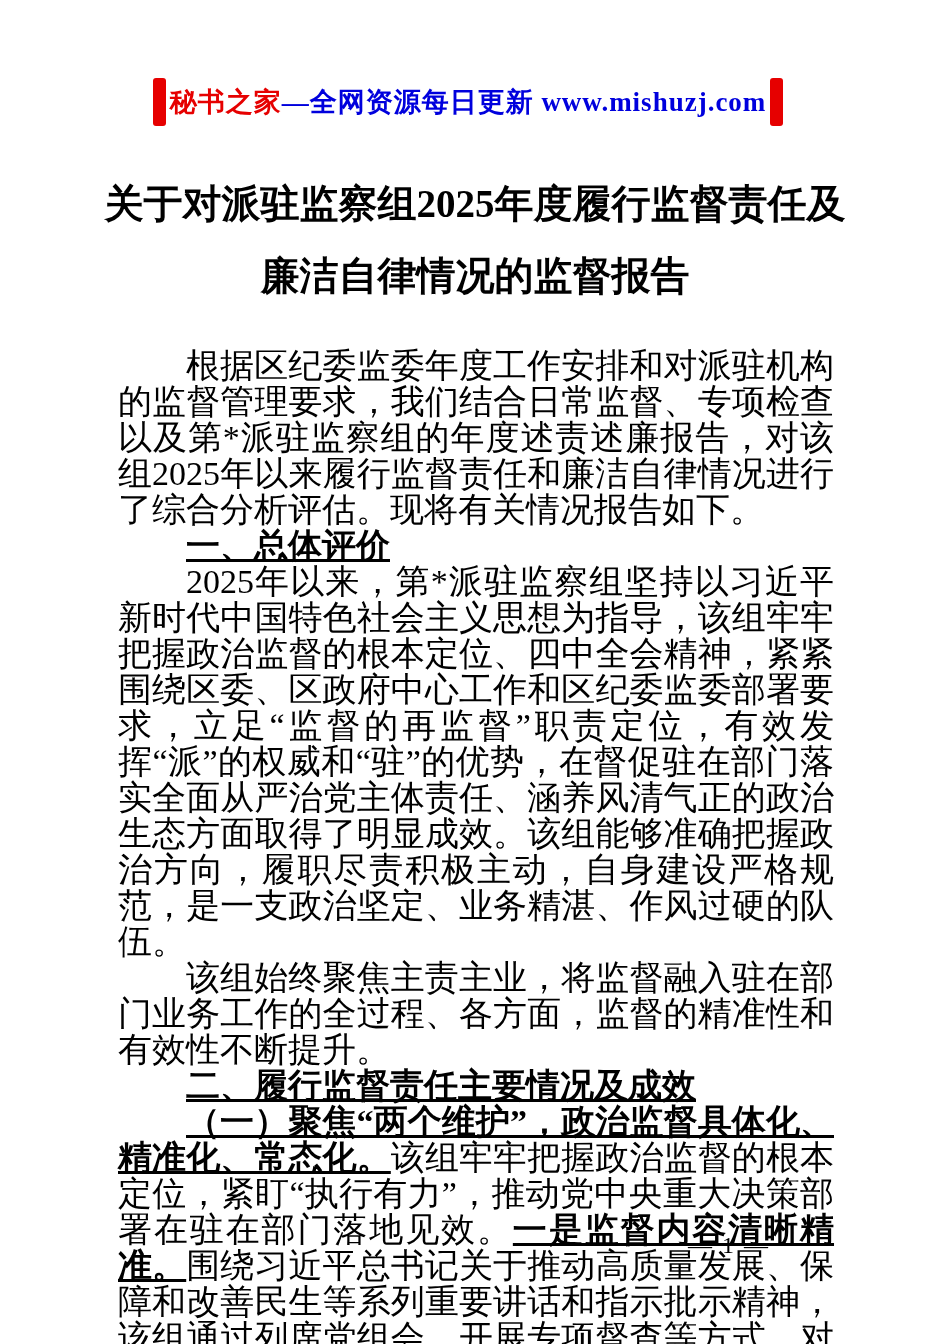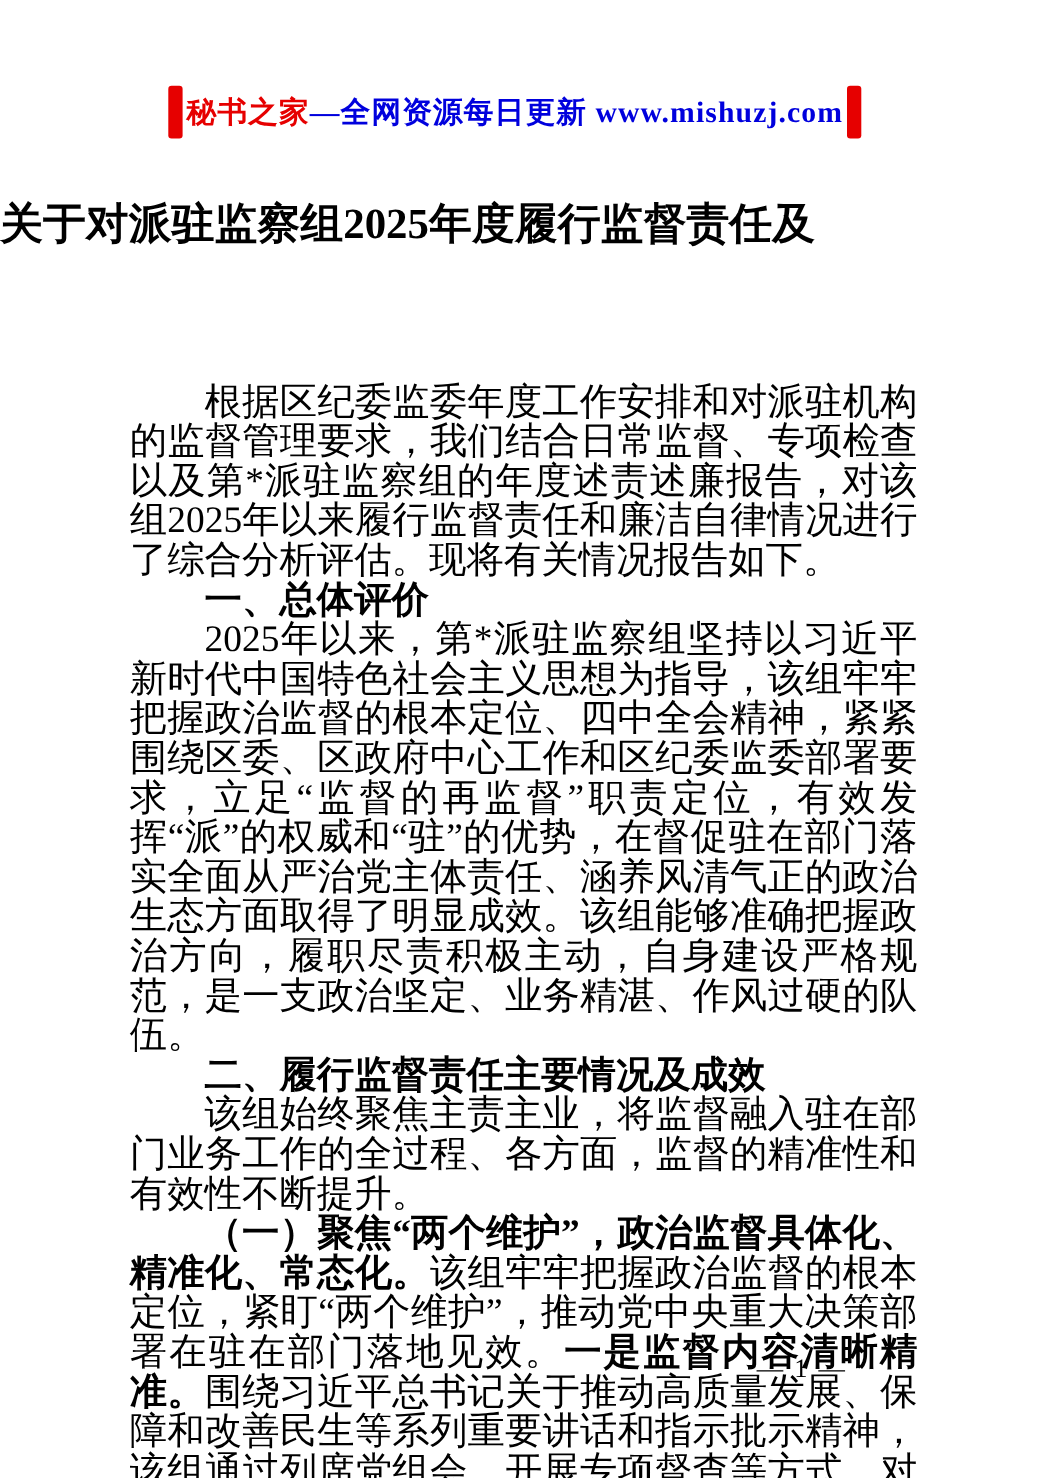--- a/index.html
+++ b/index.html
@@ -35,20 +35,21 @@
     letter-spacing: 1px;
   }
   .site-name { color: #e60000; }
   .tagline { color: #0000dd; }
   .header-url { color: #0000dd; text-decoration: none; }
   
   .doc-title {
     position: absolute;
     top: 168px; left: 0; right: 0;
     margin: 0;
+    text-align: center;
     font-size: 39px;
     font-weight: bold;
     line-height: 72px;
     font-family: "Liberation Serif", serif;
   }
   .title-line { display: block; }
   
   .doc-body {
     position: absolute;
     top: 348px;
@@ -57,21 +58,21 @@
     font-size: 34px;
     line-height: 36px;
     text-align: justify;
     text-justify: inter-character;
   }
   .para {
     margin: 0;
     text-indent: 2em;
     word-break: break-all;
   }
-  .b { font-weight: bold; }
+  .b { font-weight: bold; text-decoration: underline; }
   
   .page-number {
     position: absolute;
     top: 1232px;
     right: 180px;
     font-size: 24px;
     letter-spacing: 2px;
   }
 </style>
 </head>
@@ -82,26 +83,27 @@
   <div class="site-header">
     <span class="header-bar"></span>
     <span class="header-text">
       <span class="site-name">秘书之家</span><span class="tagline">—全网资源每日更新 </span><a class="header-url">www.mishuzj.com</a>
     </span>
     <span class="header-bar"></span>
   </div>
 
   <h1 class="doc-title">
     <span class="title-line">关于对派驻监察组2025年度履行监督责任及</span>
+    <span class="title-line">廉洁自律情况的监督报告</span>
   </h1>
 
   <div class="doc-body" id="doc-body">
       <p class="para"><span>根据区纪委监委年度工作安排和对派驻机构的监督管理要求，我们结合日常监督、专项检查以及第*派驻监察组的年度述责述廉报告，对该组2025年以来履行监督责任和廉洁自律情况进行了综合分析评估。现将有关情况报告如下。</span></p>
       <p class="para"><span class="b">一、总体评价</span></p>
       <p class="para"><span>2025年以来，第*派驻监察组坚持以习近平新时代中国特色社会主义思想为指导，该组牢牢把握政治监督的根本定位、四中全会精神，紧紧围绕区委、区政府中心工作和区纪委监委部署要求，立足“监督的再监督”职责定位，有效发挥“派”的权威和“驻”的优势，在督促驻在部门落实全面从严治党主体责任、涵养风清气正的政治生态方面取得了明显成效。该组能够准确把握政治方向，履职尽责积极主动，自身建设严格规范，是一支政治坚定、业务精湛、作风过硬的队伍。</span></p>
+      <p class="para"><span>该组始终聚焦主责主业，将监督融入驻在部门业务工作的全过程、各方面，监督的精准性和有效性不断提升。</span></p>
       <p class="para"><span class="b">二、履行监督责任主要情况及成效</span></p>
-      <p class="para"><span>该组始终聚焦主责主业，将监督融入驻在部门业务工作的全过程、各方面，监督的精准性和有效性不断提升。</span></p>
-      <p class="para"><span class="b">（一）聚焦“两个维护”，政治监督具体化、精准化、常态化。</span><span>该组牢牢把握政治监督的根本定位，紧盯“两个维护”，推动党中央重大决策部署在驻在部门落地见效。</span><span class="b">一是监督内容清晰精准。</span><span>围绕习近平总书记关于推动高质量发展、保障和改善民生等系列重要讲话和指示批示精神，该组通过列席党组会、开展专项督查等方式，对*区城市更新、*产业园建设、优化营商环境等重大决策部署的落实情况进行跟进监督，确保政令畅通、执行有力。全年共开展相关政治监督检查43次，发现并推</span></p>
+      <p class="para"><span class="b">（一）聚焦“两个维护”，政治监督具体化、精准化、常态化。</span><span>该组牢牢把握政治监督的根本定位，紧盯“执行有力”，推动党中央重大决策部署在驻在部门落地见效。</span><span class="b">一是监督内容清晰精准。</span><span>围绕习近平总书记关于推动高质量发展、保障和改善民生等系列重要讲话和指示批示精神，该组通过列席党组会、开展专项督查等方式，对*区城市更新、*产业园建设、优化营商环境等重大决策部署的落实情况进行跟进监督，确保政令畅通、执行有力。全年共开展相关政治监督检查43次，发现并推</span></p>
     </div>
 
   <div class="page-number">— 1 —</div>
 
 </div>
 
 </body></html>

